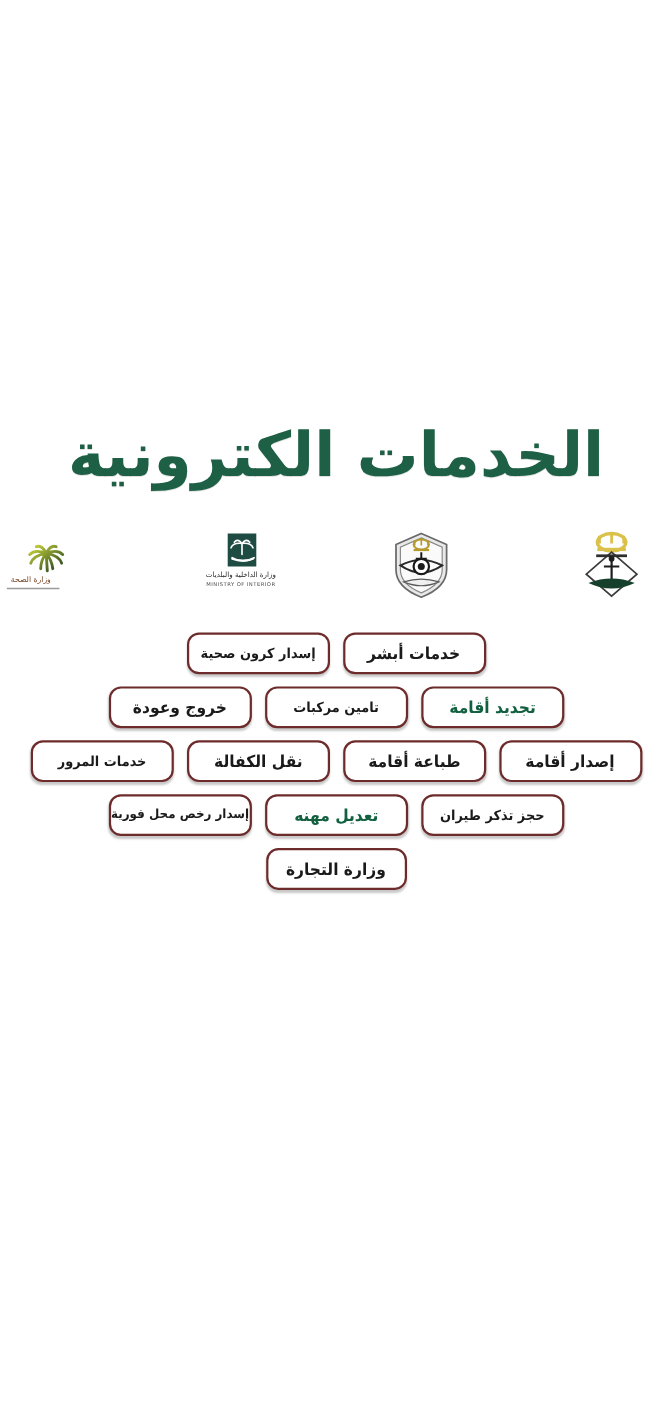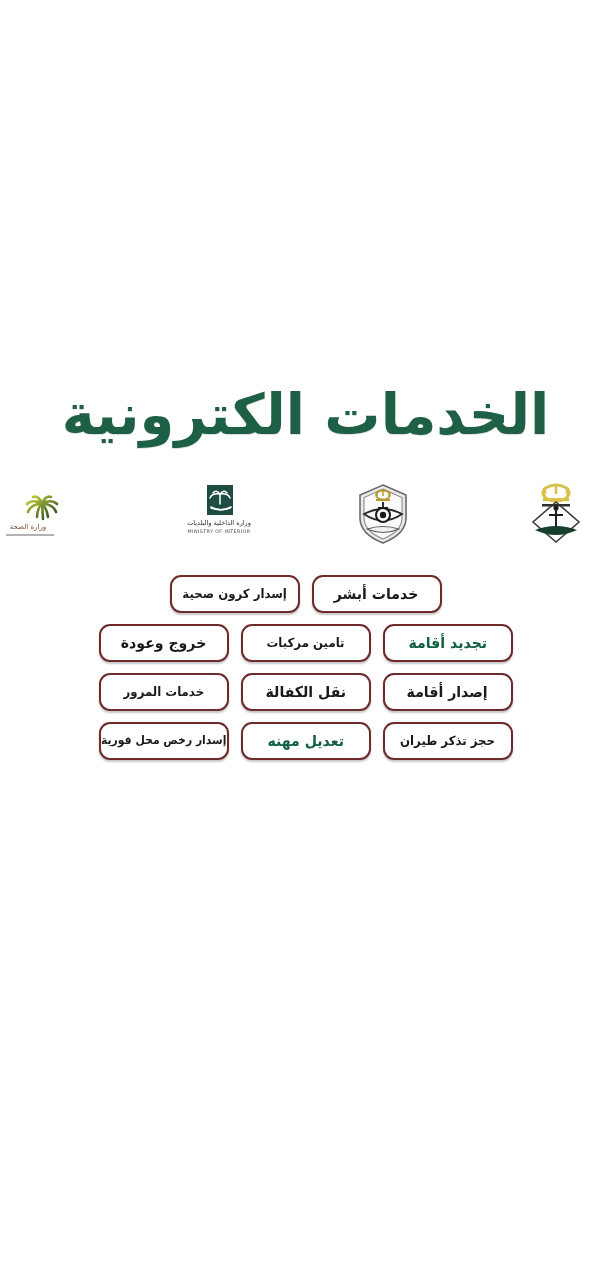--- a/index.html
+++ b/index.html
@@ -213,35 +213,43 @@
       <div class="btn">
         <span>خروج وعودة</span>
       </div>
     </div>
 
     <div class="grid-row">
       <div class="btn">
         <span>إصدار أقامة</span>
       </div>
       <div class="btn">
+        <span>طباعة أقامة</span>
+      </div>
+      <div class="btn">
         <span>نقل الكفالة</span>
       </div>
       <div class="btn small">
         <span>خدمات المرور</span>
       </div>
     </div>
 
     <div class="grid-row">
       <div class="btn small">
         <span>حجز تذكر طيران</span>
       </div>
       <div class="btn green">
         <span>تعديل مهنه</span>
       </div>
       <div class="btn xsmall">
         <span>إسدار رخص محل فورية</span>
       </div>
     </div>
 
+    <div class="grid-row single">
+      <div class="btn">
+        <span>وزارة التجارة</span>
+      </div>
+    </div>
 
   </div>
 
 </div>
 
 </body></html>

